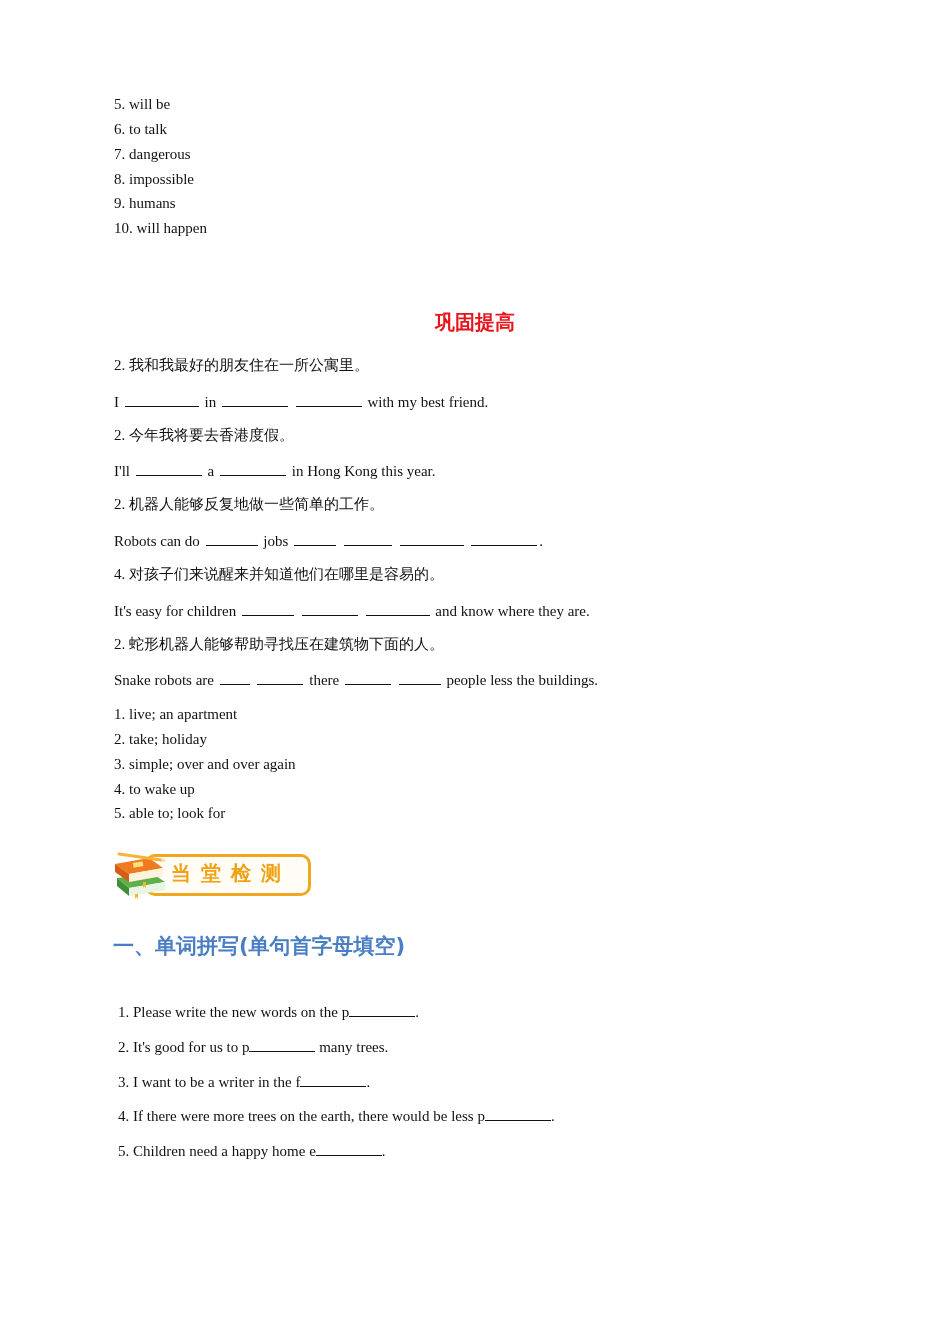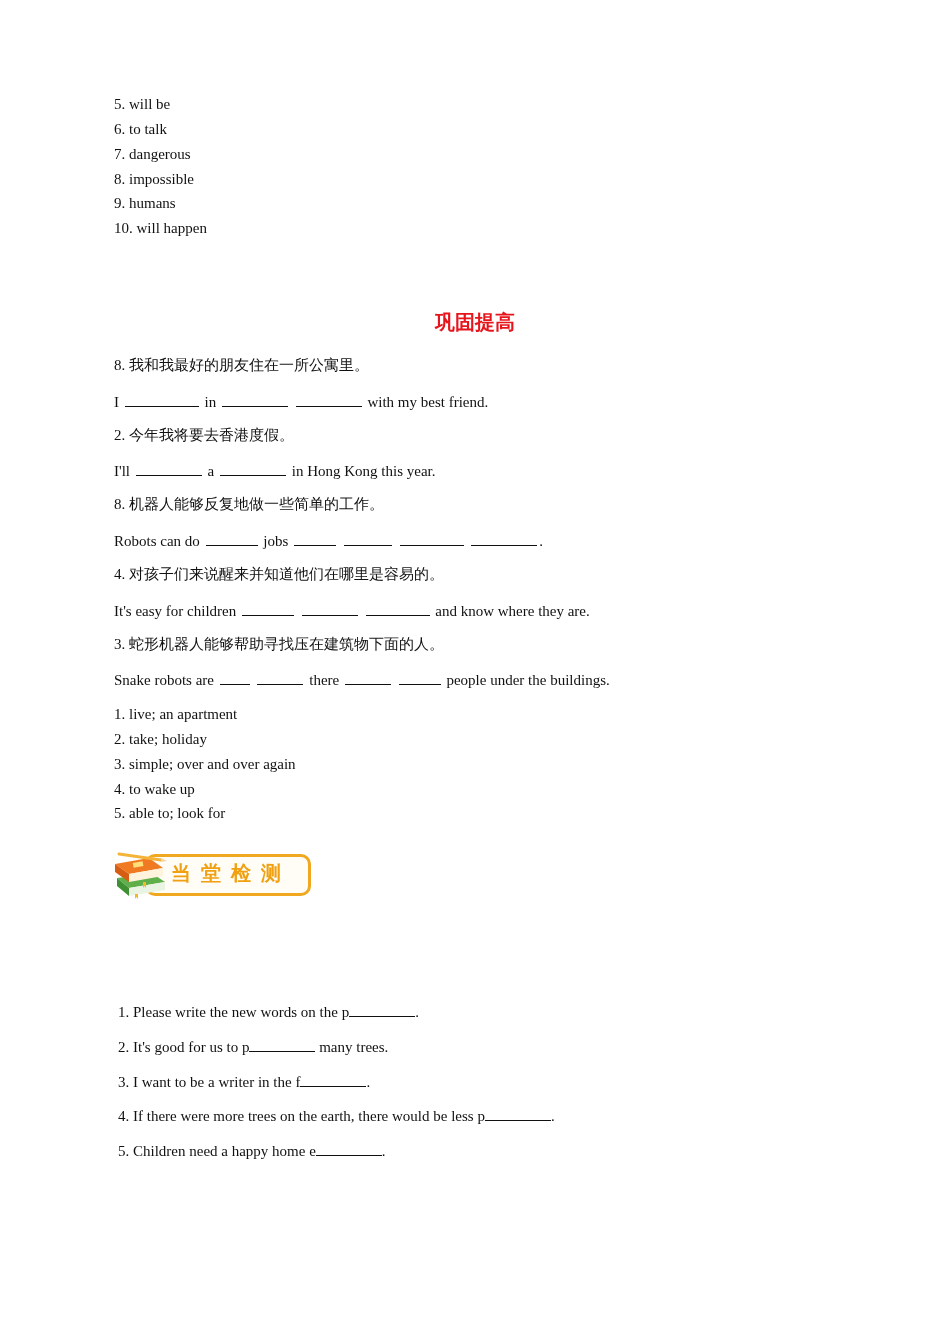--- a/index.html
+++ b/index.html
@@ -113,34 +113,34 @@
     <div class="line" style="top:120px">6. to talk</div>
     <div class="line" style="top:145px">7. dangerous</div>
     <div class="line" style="top:170px">8. impossible</div>
     <div class="line" style="top:194px">9. humans</div>
     <div class="line" style="top:219px">10. will happen</div>
   </div>
 
   <div class="section-title">巩固提高</div>
 
   <div>
-    <div class="line" style="top:356px">8. 我和我最好的朋友住在一所公寓里。</div>
+    <div class="line" style="top:356px">2. 我和我最好的朋友住在一所公寓里。</div>
     <div class="line" style="top:392px"><span>I</span> <span class="blank" style="width:74px"></span> <span>in</span> <span class="blank" style="width:66px"></span> <span class="blank" style="width:66px"></span> <span>with my best friend.</span></div>
 
     <div class="line" style="top:426px">2. 今年我将要去香港度假。</div>
     <div class="line" style="top:461px"><span>I'll</span> <span class="blank" style="width:66px"></span> <span>a</span> <span class="blank" style="width:66px"></span> <span>in Hong Kong this year.</span></div>
 
-    <div class="line" style="top:495px">8. 机器人能够反复地做一些简单的工作。</div>
+    <div class="line" style="top:495px">2. 机器人能够反复地做一些简单的工作。</div>
     <div class="line" style="top:531px"><span>Robots can do</span> <span class="blank" style="width:52px"></span> <span>jobs</span> <span class="blank" style="width:42px"></span> <span class="blank" style="width:48px"></span> <span class="blank" style="width:64px"></span> <span class="blank" style="width:66px"></span><span>.</span></div>
 
     <div class="line" style="top:565px">4. 对孩子们来说醒来并知道他们在哪里是容易的。</div>
     <div class="line" style="top:601px"><span>It's easy for children</span> <span class="blank" style="width:52px"></span> <span class="blank" style="width:56px"></span> <span class="blank" style="width:64px"></span> <span>and know where they are.</span></div>
 
-    <div class="line" style="top:635px">3. 蛇形机器人能够帮助寻找压在建筑物下面的人。</div>
-    <div class="line" style="top:670px"><span>Snake robots are</span> <span class="blank" style="width:30px"></span> <span class="blank" style="width:46px"></span> <span>there</span> <span class="blank" style="width:46px"></span> <span class="blank" style="width:42px"></span> <span>people under the buildings.</span></div>
+    <div class="line" style="top:635px">2. 蛇形机器人能够帮助寻找压在建筑物下面的人。</div>
+    <div class="line" style="top:670px"><span>Snake robots are</span> <span class="blank" style="width:30px"></span> <span class="blank" style="width:46px"></span> <span>there</span> <span class="blank" style="width:46px"></span> <span class="blank" style="width:42px"></span> <span>people less the buildings.</span></div>
   </div>
 
   <div class="answer-list">
     <div class="line" style="top:705px">1. live; an apartment</div>
     <div class="line" style="top:730px">2. take; holiday</div>
     <div class="line" style="top:755px">3. simple; over and over again</div>
     <div class="line" style="top:780px">4. to wake up</div>
     <div class="line" style="top:804px">5. able to; look for</div>
   </div>
 
@@ -159,20 +159,21 @@
 
       <line x1="6" y1="6" x2="48" y2="12" stroke="#f4b43a" stroke-width="3" stroke-linecap="round"></line>
       <polygon points="48,10 54,13 48,14" fill="#f6d7a0"></polygon>
 
       <polygon points="30,34 33,34 33,40 31.5,38 30,40" fill="#f5b82a"></polygon>
       <polygon points="22,46 25,46 25,51 23.5,49 22,51" fill="#f5b82a"></polygon>
     </svg>
     <div class="banner-text">当堂检测</div>
   </div>
 
+  <div class="h1-heading">一、单词拼写(单句首字母填空)</div>
 
   <div>
     <div class="ex-line" style="top:988px"><span>1. Please write the new words on the p</span><span class="blank" style="width:66px;margin:0"></span><span>.</span></div>
     <div class="ex-line" style="top:1023px"><span>2. It's good for us to p</span><span class="blank" style="width:66px;margin:0"></span><span> many trees.</span></div>
     <div class="ex-line" style="top:1058px"><span>3. I want to be a writer in the f</span><span class="blank" style="width:66px;margin:0"></span><span>.</span></div>
     <div class="ex-line" style="top:1092px"><span>4. If there were more trees on the earth, there would be less p</span><span class="blank" style="width:66px;margin:0"></span><span>.</span></div>
     <div class="ex-line" style="top:1127px"><span>5. Children need a happy home e</span><span class="blank" style="width:66px;margin:0"></span><span>.</span></div>
   </div>
 
 </div>

